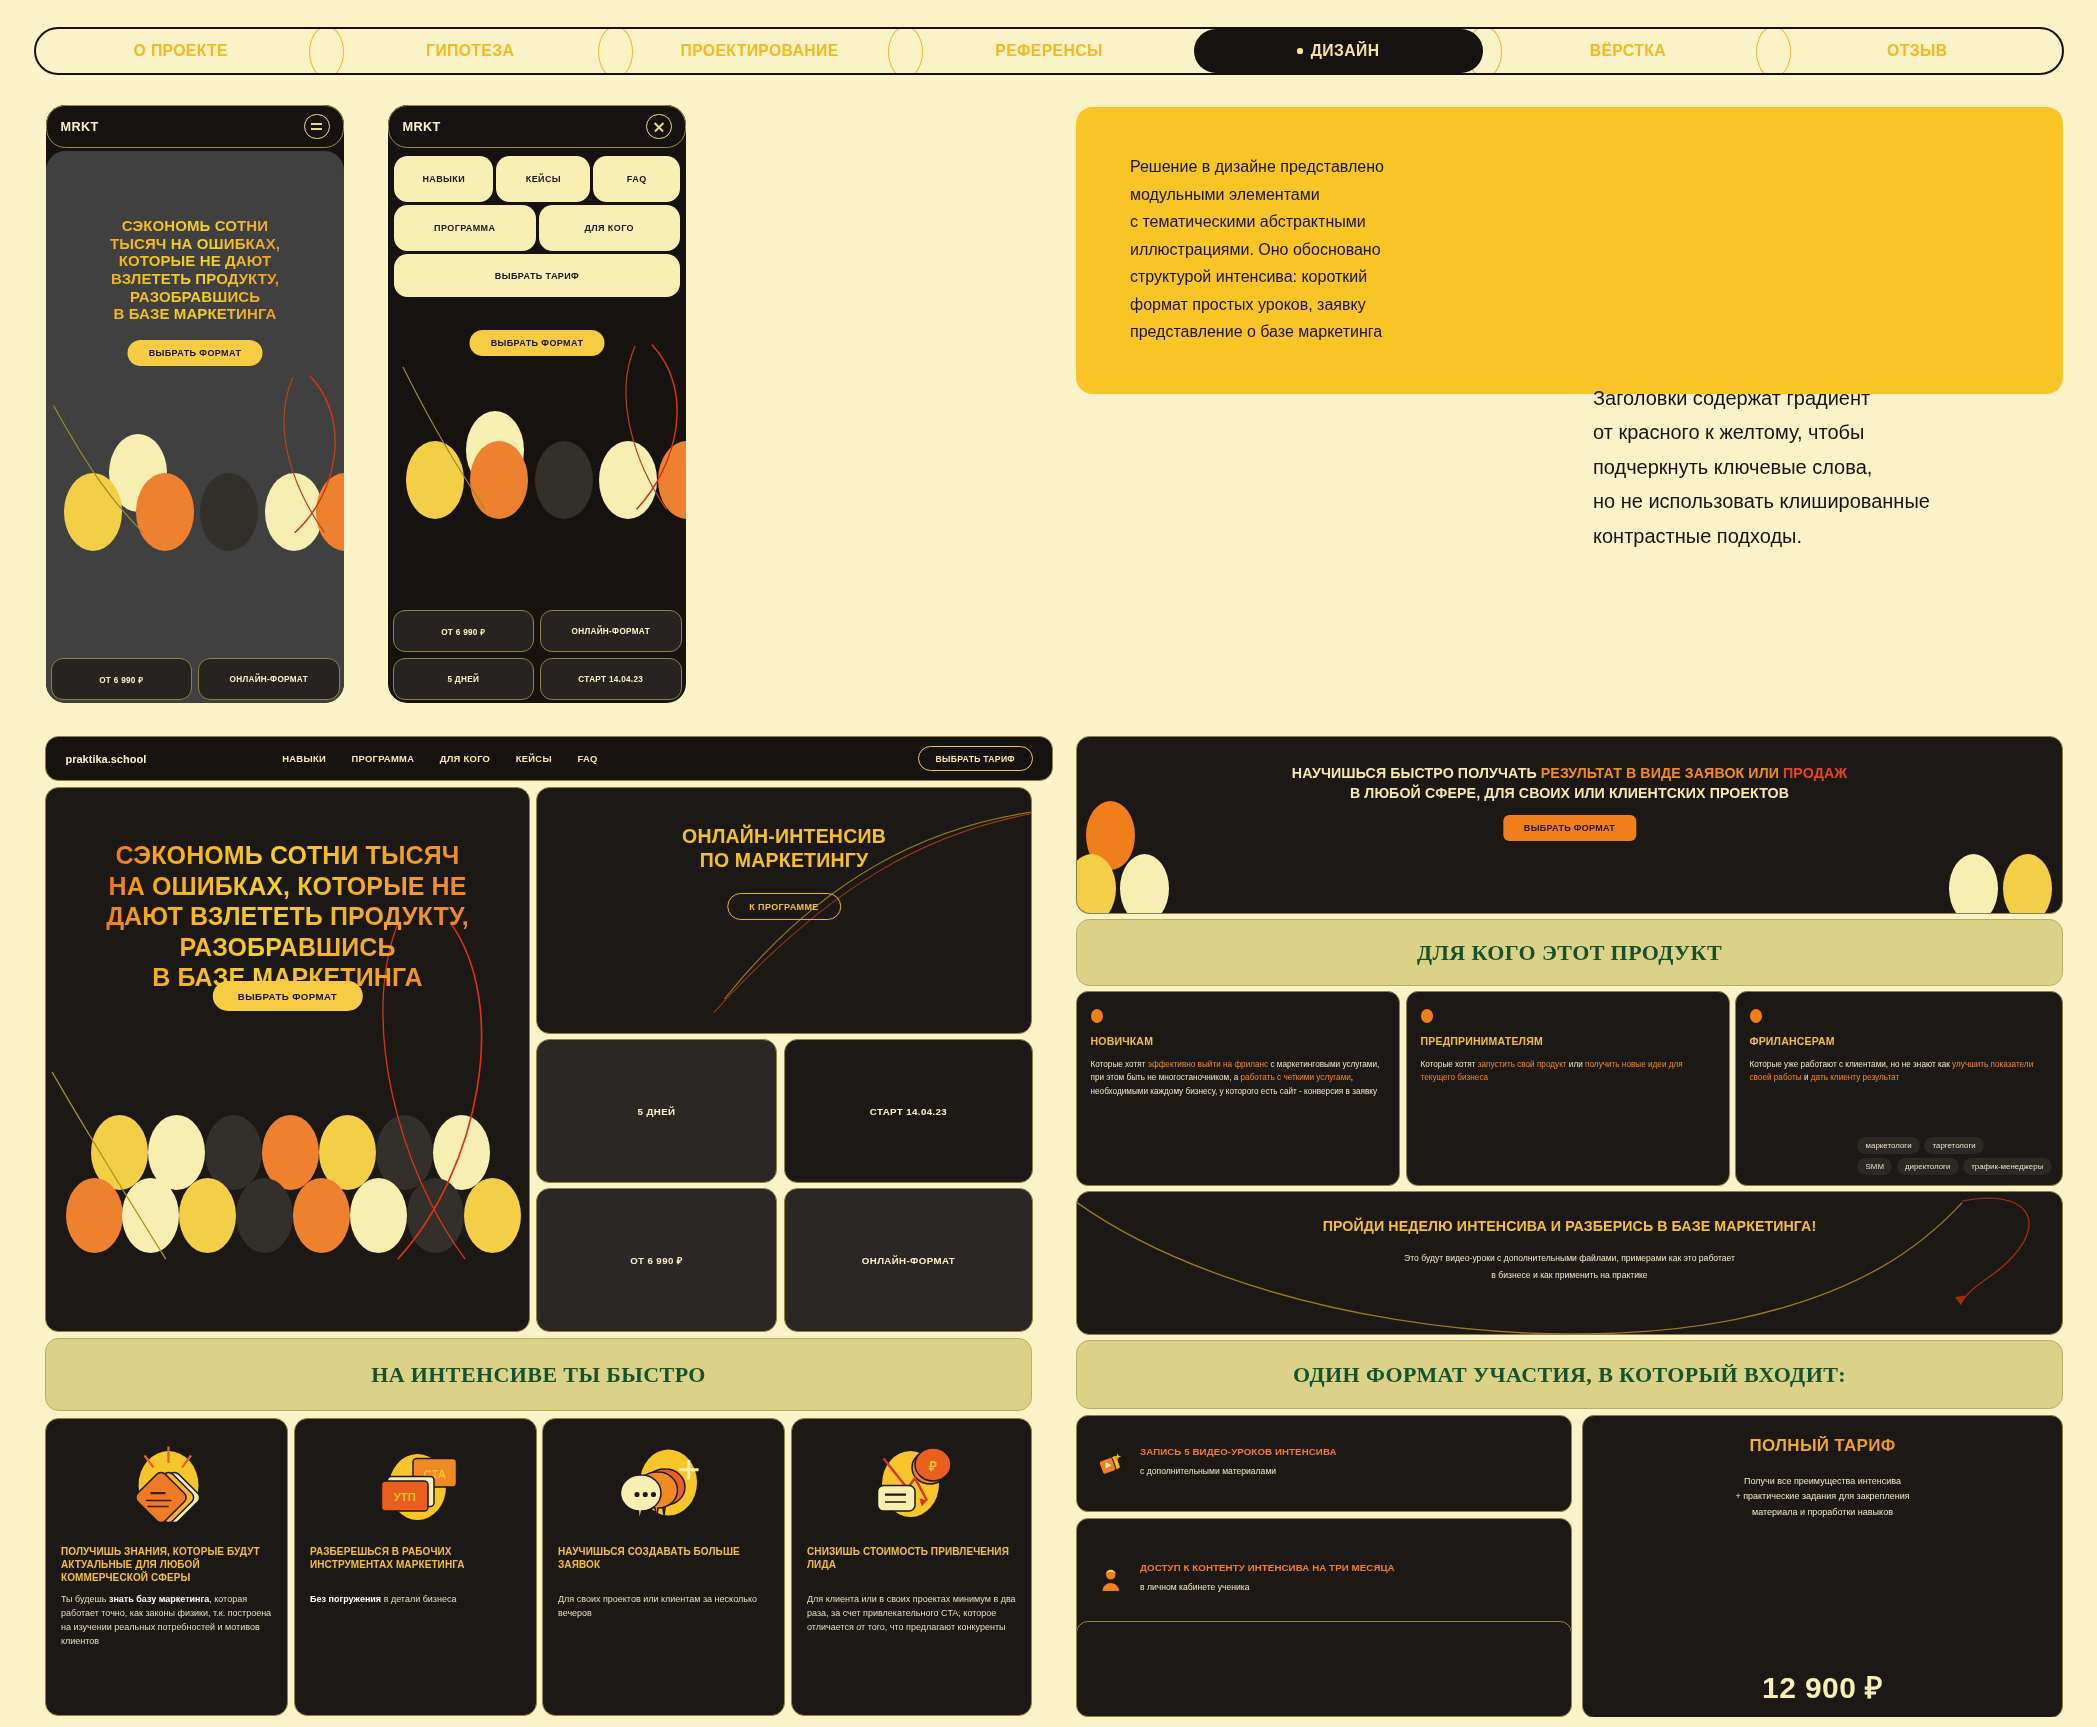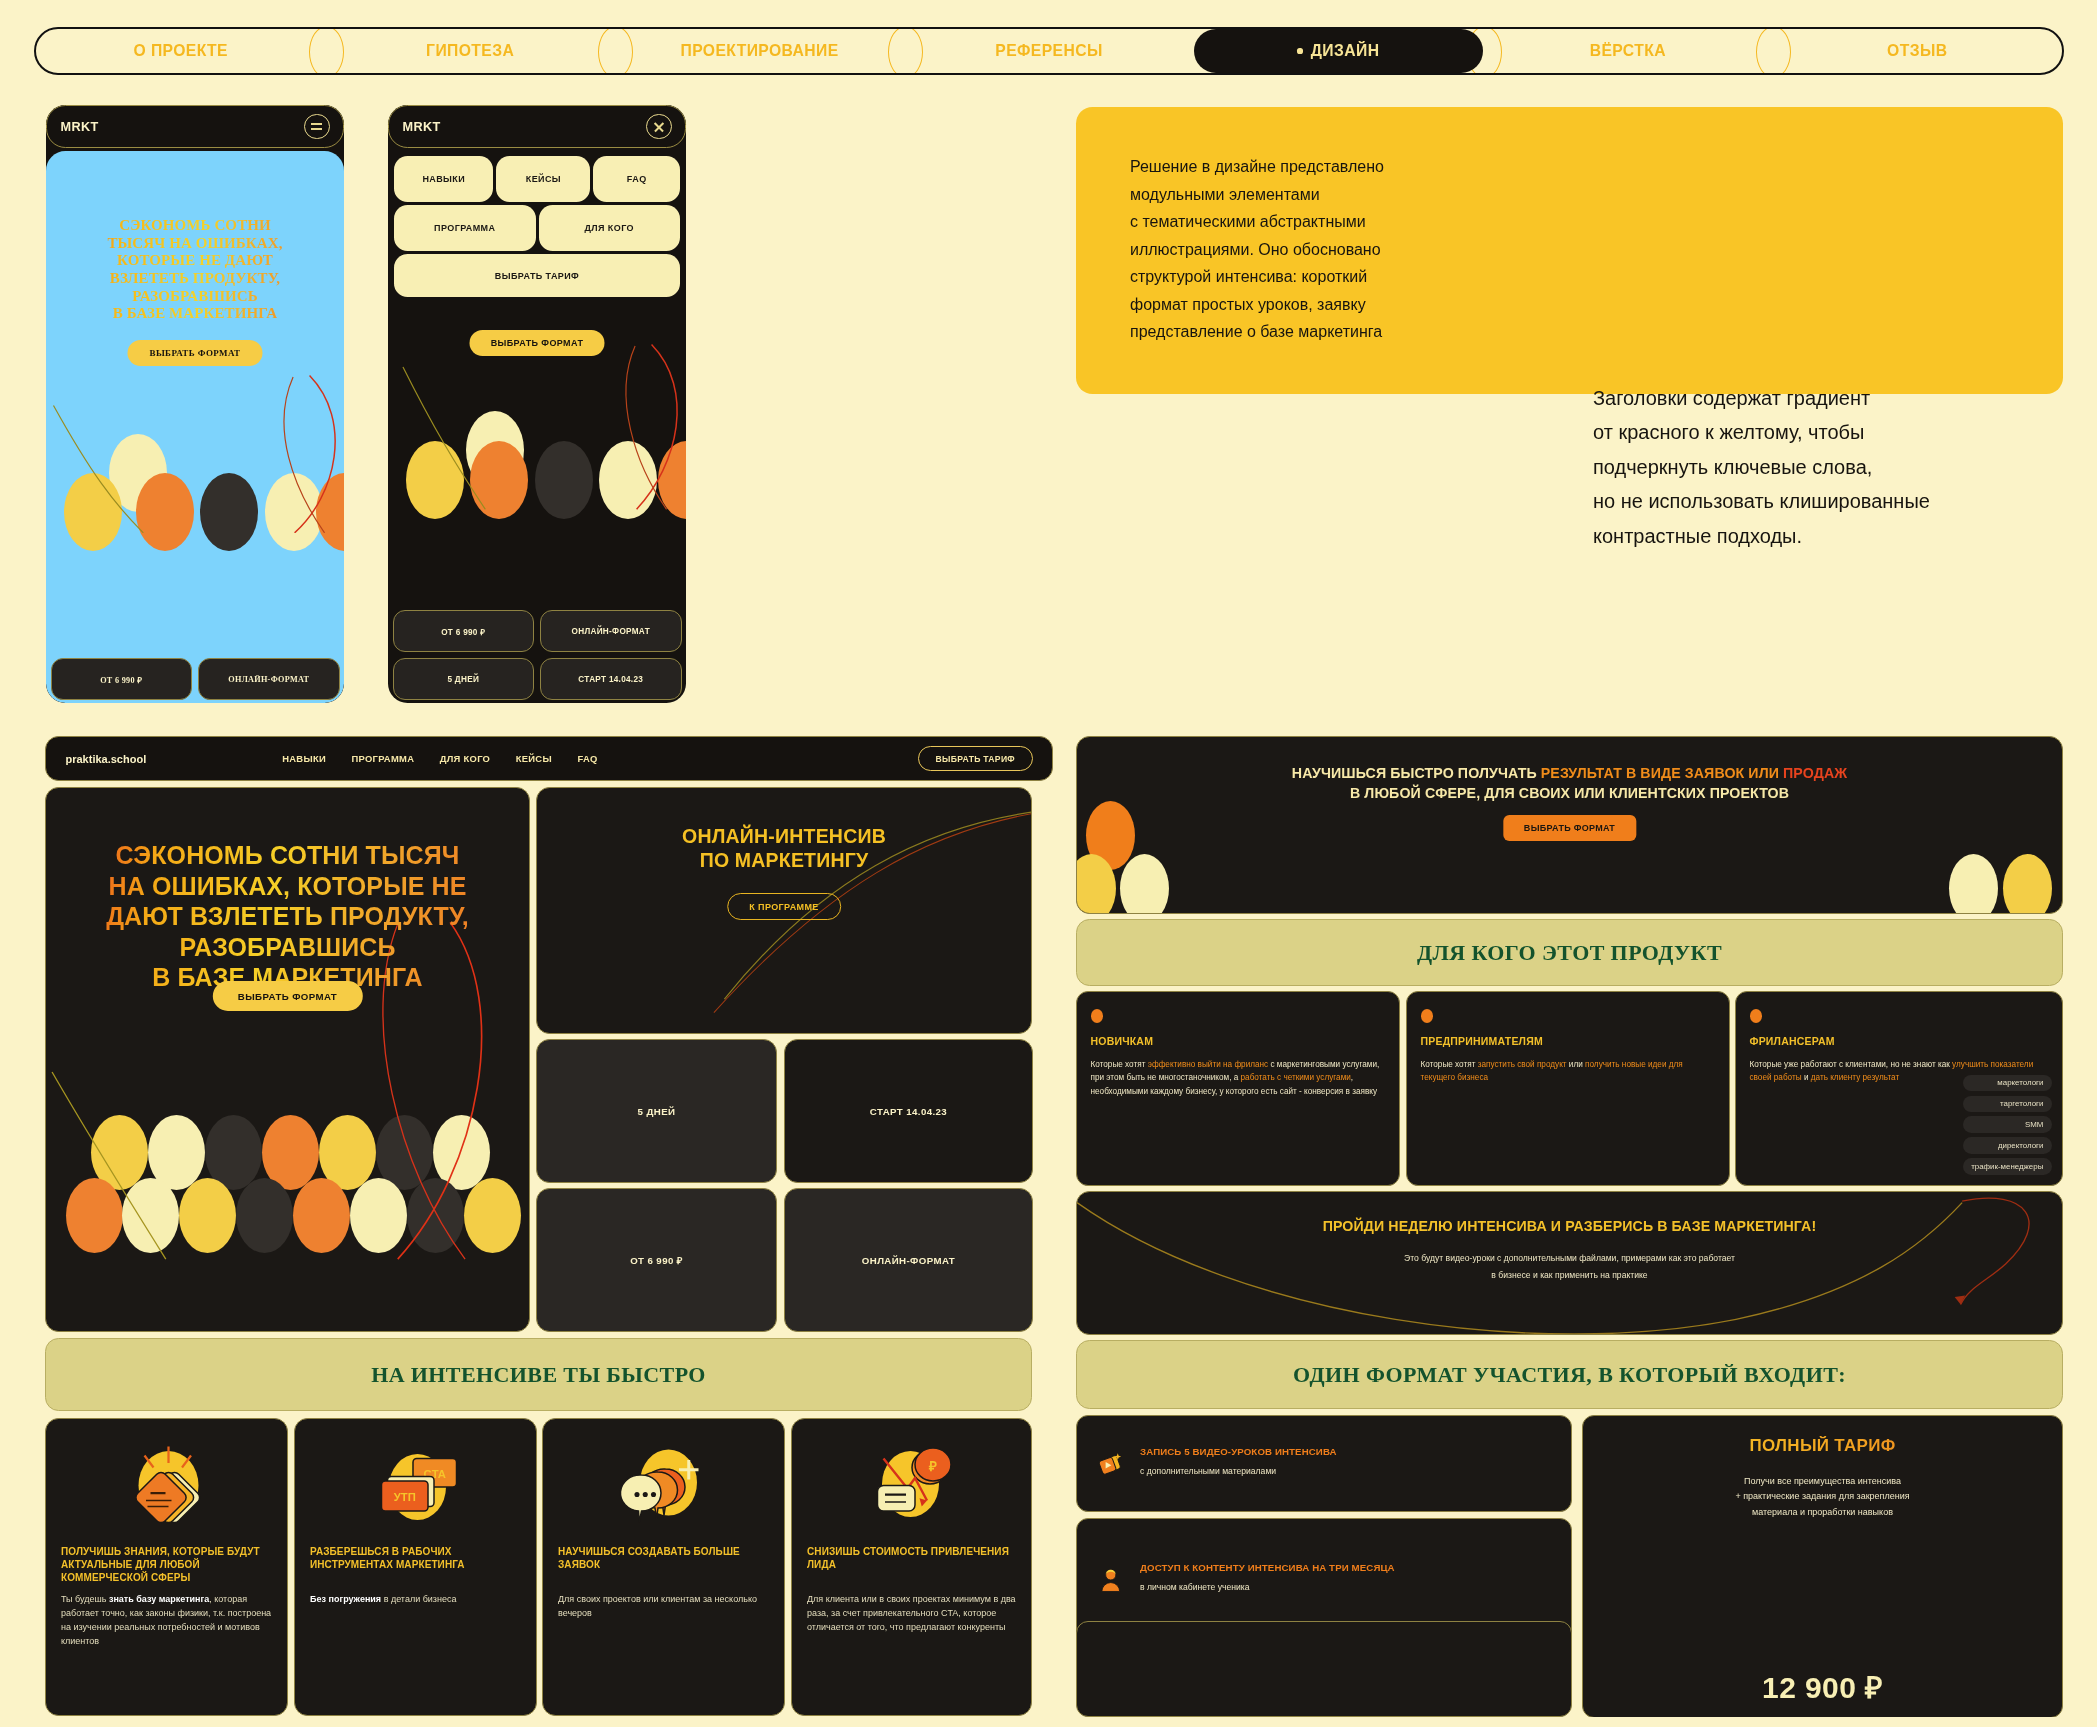--- a/index.html
+++ b/index.html
@@ -115,24 +115,23 @@
     width: 12px; height: 1.5px; background: #E8D98E;
   }
   .m-close::before { transform: translate(-50%,-50%) rotate(45deg); }
   .m-close::after  { transform: translate(-50%,-50%) rotate(-45deg); }
 
   .m-body {
     position: absolute;
     left: 0; top: 46px;
     width: 100%;
     bottom: 0;
-    background: #7dd3fc;
+    background: #404040;
     border-radius: 19.5px;
     overflow: hidden;
-    font-family: Liberation Serif, serif;
   }
   .m-hero-title {
     position: absolute;
     left: 13.5px; right: 13.5px; top: 66px;
     text-align: center;
     font-size: 15px;
     font-weight: 800;
     line-height: 1.18;
     letter-spacing: 0.1px;
     background: linear-gradient(96deg,#E8422A 0%,#F7B715 22%,#F3D22A 52%,#F0A52A 76%,#EC6B20 100%);
@@ -328,21 +327,21 @@
     border-radius: 6px;
     padding: 8.2px 21px;
     font-size: 9px; font-weight: 700; color: #1b1610; letter-spacing: 0.3px;
   }
   .who-card { position: absolute; background: #1b1815; border: 0.7px solid #8e8242; border-radius: 12px; overflow: hidden; }
   .who-dot { position: absolute; left: 13.5px; top: 16.5px; width: 12.7px; height: 14.2px; border-radius: 50%; background: #F07E1B; }
   .who-h { position: absolute; left: 13.5px; top: 43px; font-size: 10.5px; font-weight: 800; color: #F3C02A; letter-spacing: 0.2px; }
   .who-p { position: absolute; left: 13.5px; right: 12px; top: 66px; font-size: 8.2px; line-height: 1.62; color: #EFE7C4; }
   .who-p .em { color: #F08C1A; }
   .tags { position: absolute; right: 10.5px; bottom: 10.5px; text-align: right; }
-  .tag-row { display: flex; justify-content: flex-start; gap: 4.5px; margin-top: 4.5px; flex-direction: column; }
+  .tag-row { display: flex; justify-content: flex-start; gap: 4.5px; margin-top: 4.5px; }
   .tag { background: #2b2825; border-radius: 10.5px; padding: 3.7px 8.2px; font-size: 7.9px; color: #E6DFC2; }
 
   .week-h {
     position: absolute; left: 45px; right: 45px; top: 25.5px;
     text-align: center;
     font-size: 14.2px; font-weight: 800; color: #F3C02A; letter-spacing: 0.1px;
   }
   .week-p {
     position: absolute; left: 105px; right: 105px; top: 58px;
     text-align: center;

